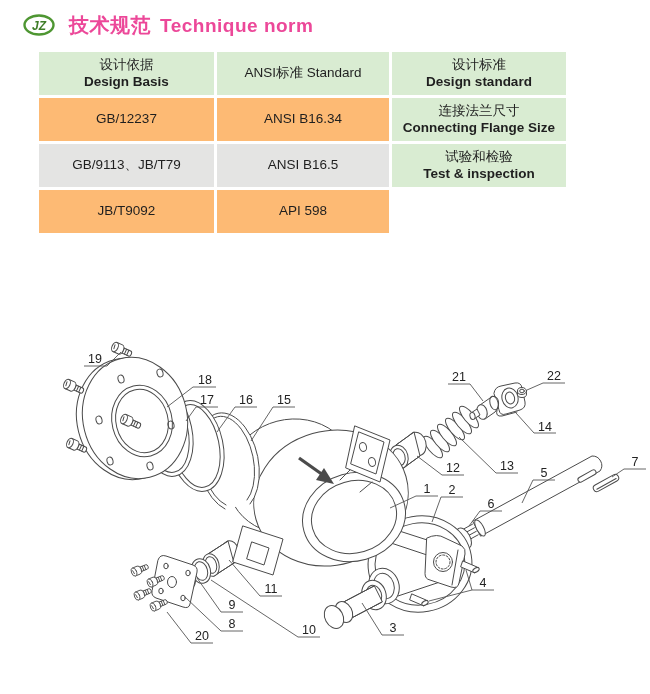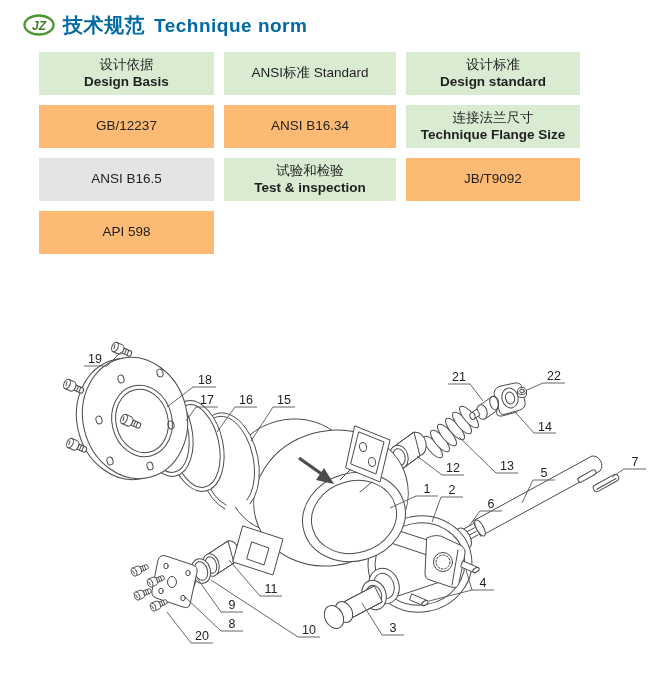--- a/index.html
+++ b/index.html
@@ -1,25 +1,25 @@
 <!DOCTYPE html>
 <html><head>
 <meta charset="utf-8">
 <style>
   html,body{margin:0;padding:0;background:#fff;}
   .page{position:relative;width:650px;height:694px;background:#fff;overflow:hidden;
         font-family:"Liberation Sans","DejaVu Sans",sans-serif;color:#1f1f1f;}
   
   .hdr{position:absolute;left:22px;top:10px;height:30px;display:flex;align-items:center;}
   .hdr .logo{margin-right:7px;}
-  .hdr h1{font-size:20px;font-weight:bold;margin:0;letter-spacing:.5px;color:#0369a1;}
+  .hdr h1{font-size:20px;font-weight:bold;margin:6px;letter-spacing:.5px;color:#ec4899;}
   .hdr h1 .en{margin-left:9px;font-size:19px;}
   
   .spec-table{position:absolute;left:27px;top:52px;width:527px;display:grid;
-              grid-template-columns:175px 172px 174px;grid-auto-rows:43px;gap:10px;padding-left:12px;}
+              grid-template-columns:175px 172px 174px;grid-auto-rows:43px;gap:3px;padding-left:12px;}
   .cell{display:flex;flex-direction:column;align-items:center;justify-content:center;
         font-size:13.5px;line-height:1.25;text-align:center;}
   .cell.green{background:#d9ecd2;}
   .cell.gray{background:#e4e4e3;}
   .cell.white{background:#fdba74;}
   .cell .zh{font-size:13.5px;}
   .cell .en{font-size:13.5px;font-weight:bold;}
   
   svg.diagram{position:absolute;left:0;top:0;}
   .ln{fill:none;stroke:#4b4b4b;stroke-width:1;stroke-linecap:round;stroke-linejoin:round;}
@@ -47,22 +47,23 @@
       </div>
       <div class="cell green">ANSI标准 Standard</div>
       <div class="cell green">
         <div class="zh">设计标准</div>
         <div class="en">Design standard</div>
       </div>
       <div class="cell white">GB/12237</div>
       <div class="cell white">ANSI B16.34</div>
       <div class="cell green">
         <div class="zh">连接法兰尺寸</div>
-        <div class="en">Technique Flange Size</div>
+        <div class="en">Connecting Flange Size</div>
       </div>
+      <div class="cell gray">GB/9113、JB/T79</div>
       <div class="cell gray">ANSI B16.5</div>
       <div class="cell green">
         <div class="zh">试验和检验</div>
         <div class="en">Test &amp; inspection</div>
       </div>
       <div class="cell white">JB/T9092</div>
       <div class="cell white">API 598</div>
     </div>
 
   <svg class="diagram" width="650" height="694" viewBox="0 0 650 694">

